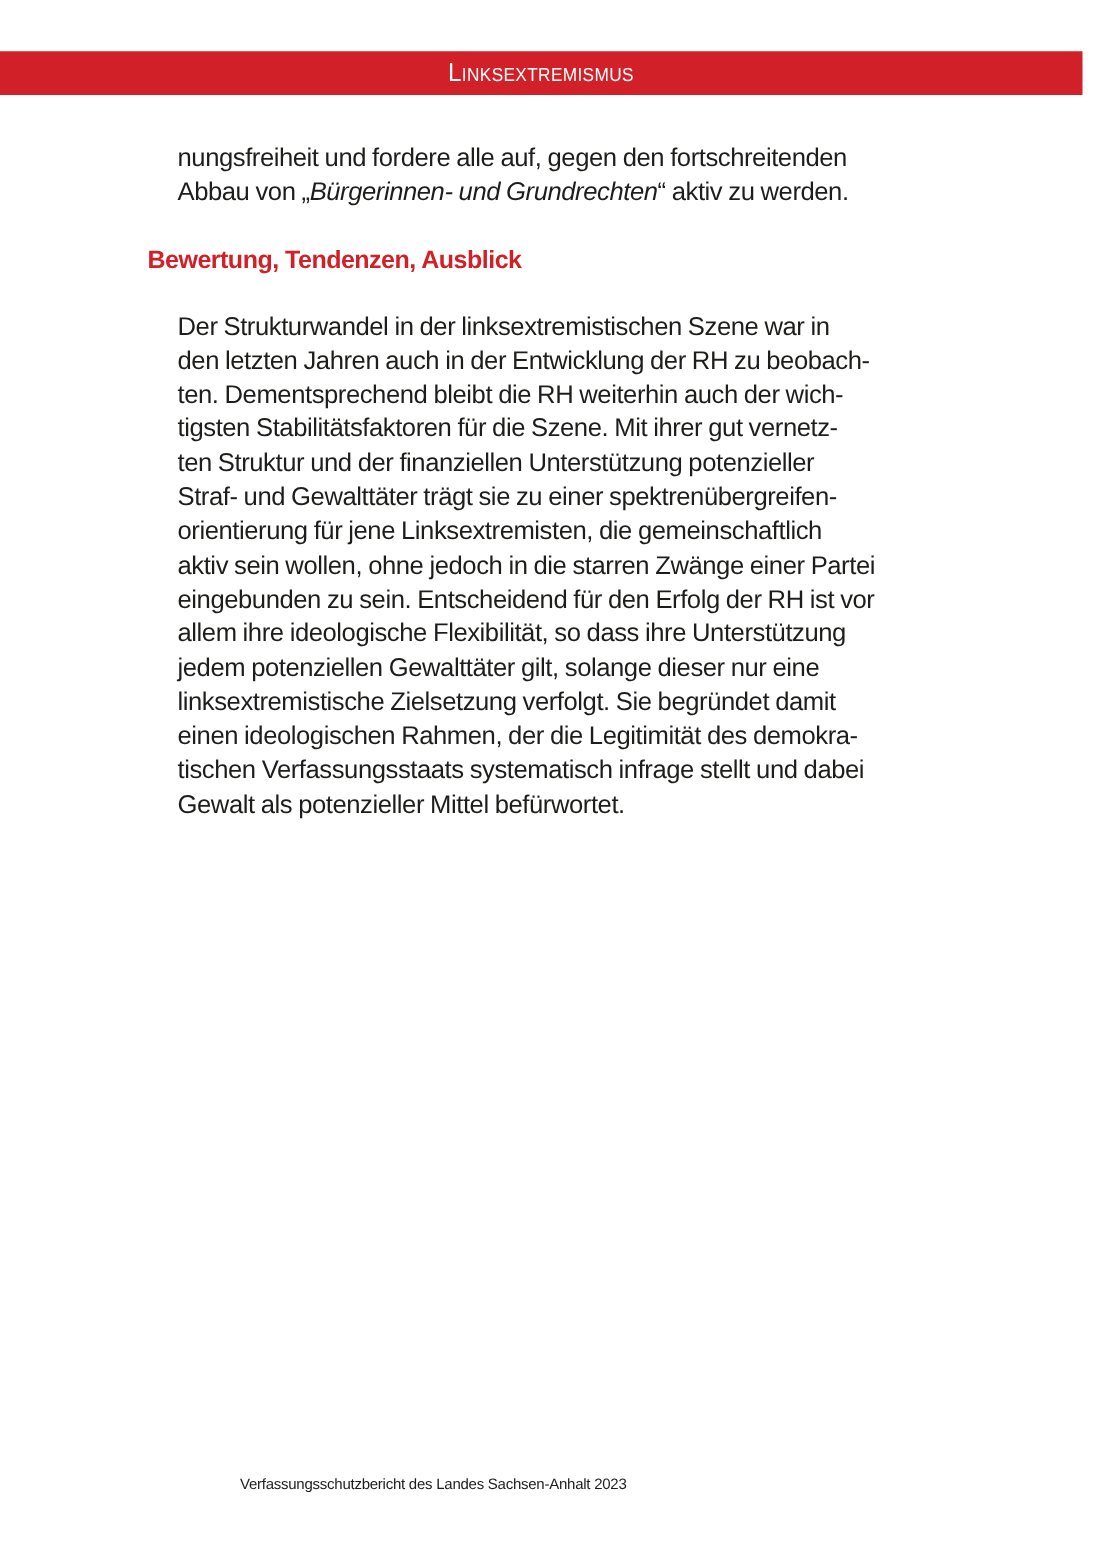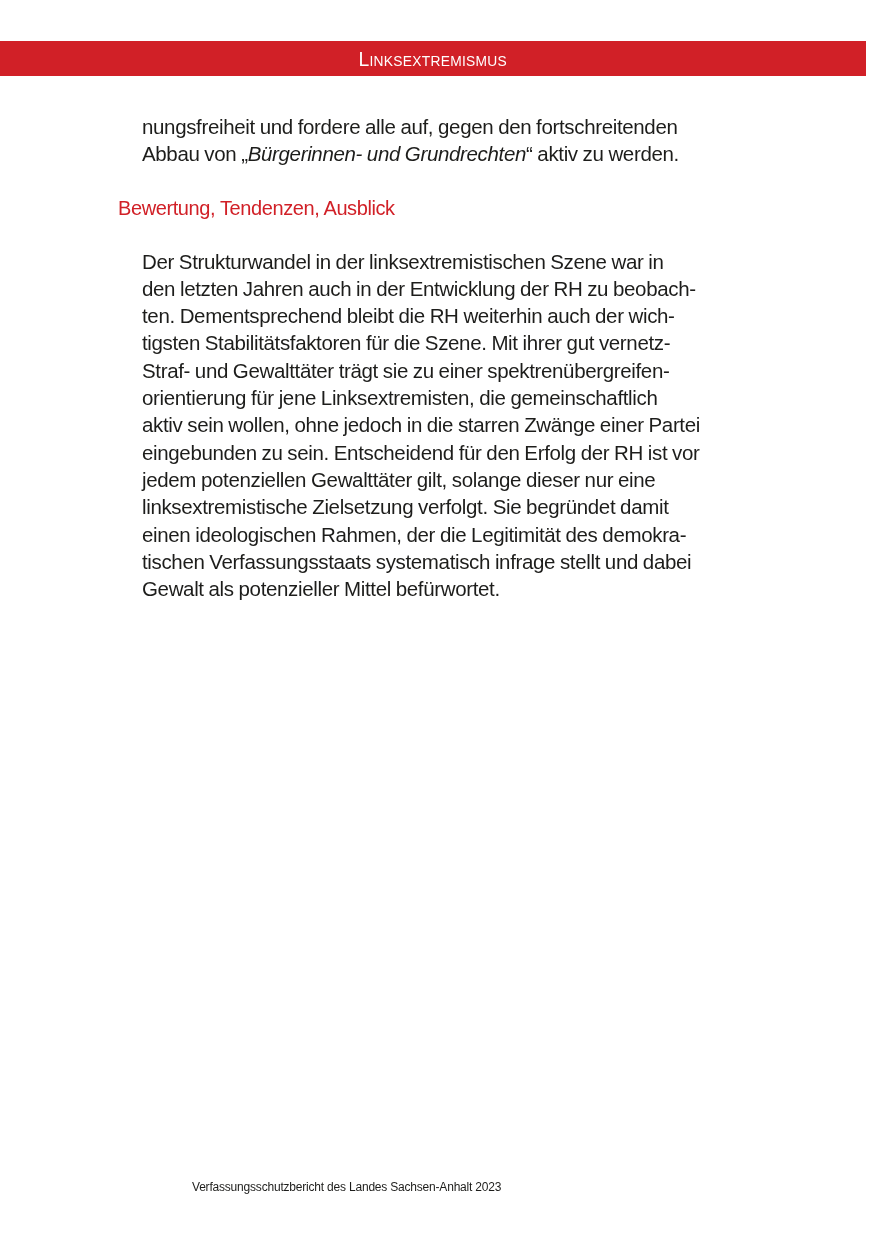--- a/index.html
+++ b/index.html
@@ -5,21 +5,21 @@
     html, body { margin:0; padding:0; background:#ffffff; }
     body { width:875px; height:1241px; position:relative; overflow:hidden;
       font-family:"Liberation Sans", sans-serif; color:#1d1d1b; }
     .header-bar { position:absolute; left:0; top:41px; width:866px; height:35px; background:#d12027;
       display:flex; align-items:center; justify-content:center; }
     .header-title { color:#ffffff; font-family:"Liberation Sans", sans-serif; font-size:21px;
       font-variant:small-caps; letter-spacing:0.3px; line-height:35px; transform:scaleX(0.92); }
     .content { position:absolute; left:118px; top:113px; width:650px; }
     .para { font-size:20.5px; line-height:27.3px; margin:0; letter-spacing:-0.35px; word-spacing:-0.5px; }
     .para .line { display:block; white-space:nowrap;margin-left:24px; }
-    .heading { color:#d12027; font-weight:normal; font-size:20px; margin:28px 0 28px 0; line-height:24px; letter-spacing:-0.4px; }
+    .heading { color:#d12027; font-weight:bold; font-size:20px; margin:28px 0 28px 0; line-height:24px; letter-spacing:-0.4px; }
     .footer { position:absolute; top:1180px; left:192px; font-size:12px; color:#1d1d1b; letter-spacing:-0.2px; }
     .page-num { position:absolute; top:1239px; left:724px; font-size:17px; color:#404040; }
   </style>
 </head>
 <body>
 
 <div class="header-bar">
   <span class="header-title">Linksextremismus</span>
 </div>
 
@@ -29,24 +29,26 @@
     <span class="line"><span>Abbau von „</span><em>Bürgerinnen- und Grundrechten</em><span>“ aktiv zu werden.</span></span>
   </p>
 
   <h2 class="heading">Bewertung, Tendenzen, Ausblick</h2>
 
   <p class="para">
     <span class="line">Der Strukturwandel in der linksextremistischen Szene war in</span>
     <span class="line">den letzten Jahren auch in der Entwicklung der RH zu beobach-</span>
     <span class="line">ten. Dementsprechend bleibt die RH weiterhin auch der wich-</span>
     <span class="line">tigsten Stabilitätsfaktoren für die Szene. Mit ihrer gut vernetz-</span>
+    <span class="line">ten Struktur und der finanziellen Unterstützung potenzieller</span>
     <span class="line">Straf- und Gewalttäter trägt sie zu einer spektrenübergreifen-</span>
     <span class="line">orientierung für jene Linksextremisten, die gemeinschaftlich</span>
     <span class="line">aktiv sein wollen, ohne jedoch in die starren Zwänge einer Partei</span>
     <span class="line">eingebunden zu sein. Entscheidend für den Erfolg der RH ist vor</span>
+    <span class="line">allem ihre ideologische Flexibilität, so dass ihre Unterstützung</span>
     <span class="line">jedem potenziellen Gewalttäter gilt, solange dieser nur eine</span>
     <span class="line">linksextremistische Zielsetzung verfolgt. Sie begründet damit</span>
     <span class="line">einen ideologischen Rahmen, der die Legitimität des demokra-</span>
     <span class="line">tischen Verfassungsstaats systematisch infrage stellt und dabei</span>
     <span class="line">Gewalt als potenzieller Mittel befürwortet.</span>
   </p>
 </div>
 
 <div class="footer">Verfassungsschutzbericht des Landes Sachsen-Anhalt 2023</div>
 <div class="page-num">214</div>

